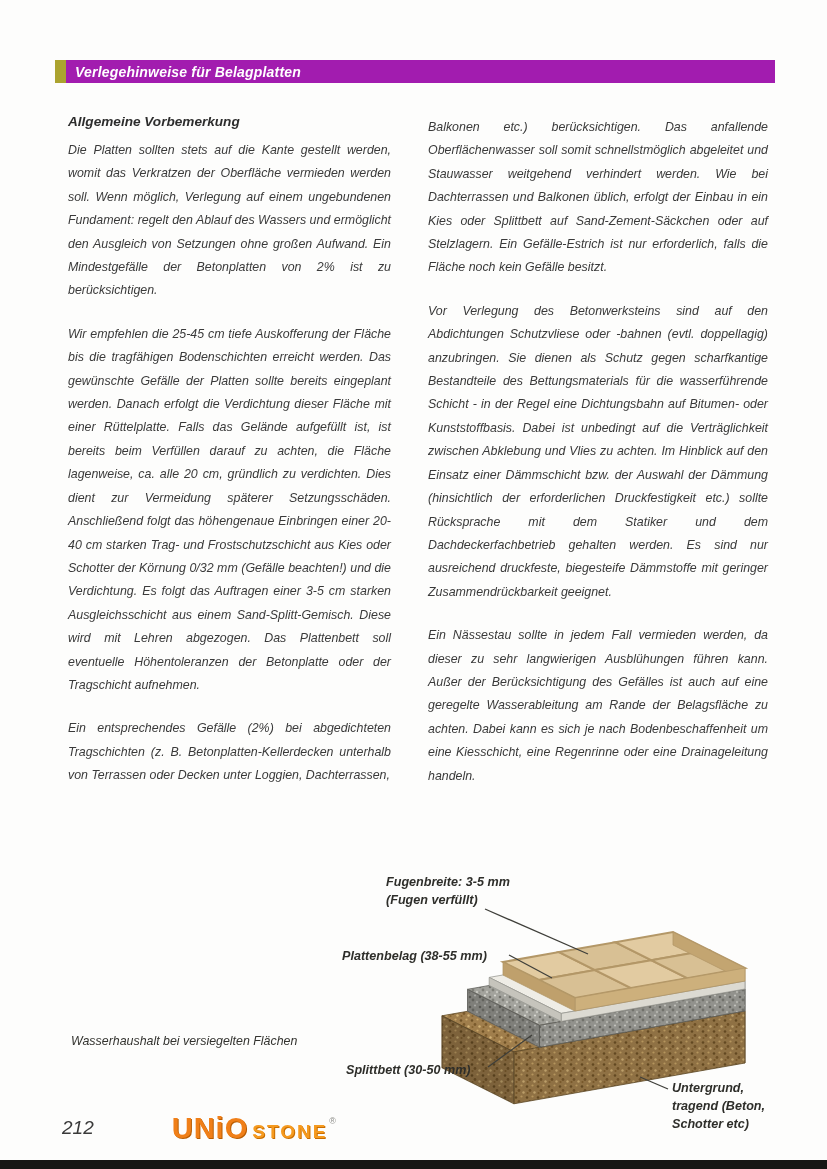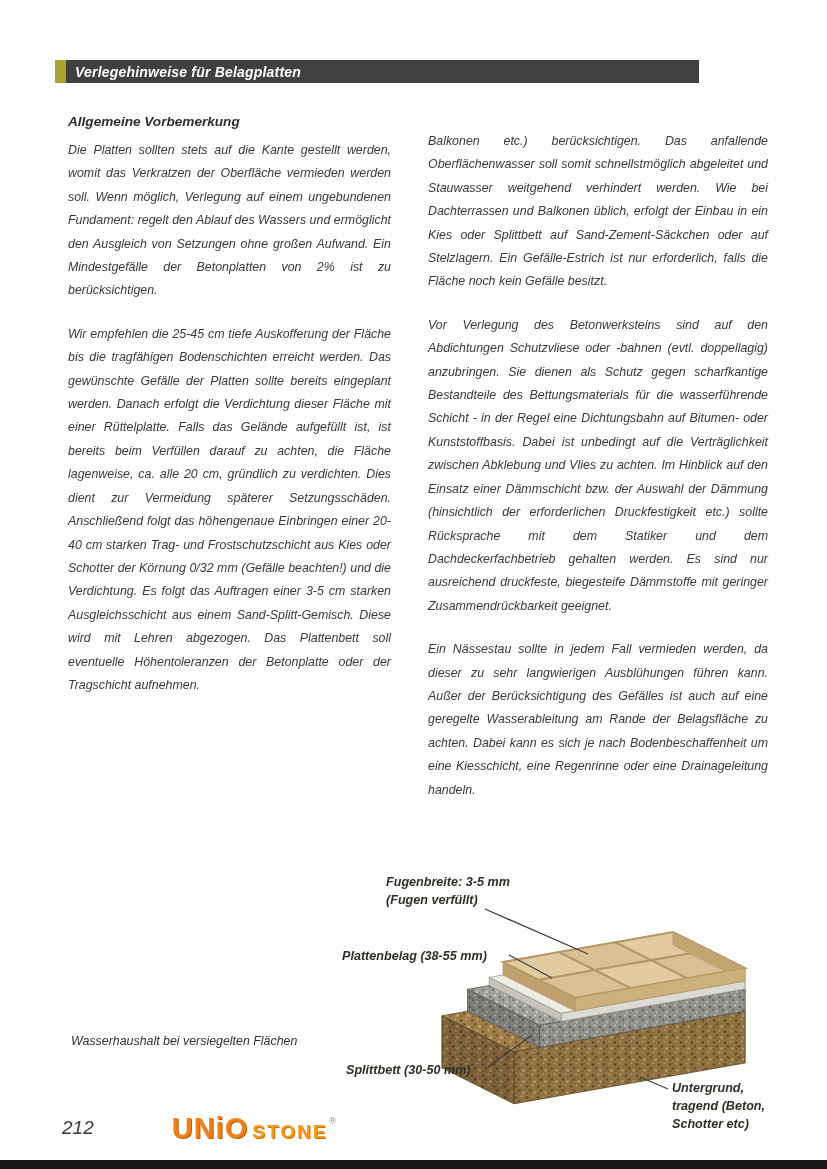--- a/index.html
+++ b/index.html
@@ -3,43 +3,43 @@
 <meta charset="utf-8">
 <style>
   html,body { margin:0; padding:0; background:#ffffff; }
   .page {
     position:relative; width:827px; height:1169px; background:#fdfdfc;
     font-family:"Liberation Sans", sans-serif; overflow:hidden;
     color:#3a3a3a;
   }
   
   .header-bar {
-    position:absolute; left:55px; top:60px; width:644px; height:23px;
-    background:#404040; display:flex; align-items:center;
+    position:absolute; left:55px; top:60px; width:720px; height:23px;
+    background:#a21caf; display:flex; align-items:center;
   }
   .header-accent { width:11px; height:23px; background:#aba32f; flex:0 0 auto; }
   .header-title {
     margin-left:9px; color:#ffffff; font-style:italic; font-weight:bold;
     font-size:14px; letter-spacing:0.2px;
   }
   
   .columns {
     position:absolute; left:68px; top:112px; width:700px;
     display:flex; gap:37px;
   }
   .col { font-style:italic; font-size:12.4px; line-height:23.4px; text-align:justify; }
   .col.left  { width:323px; }
   .col.right { width:340px; }
   .sec-heading {
     font-size:13.6px; font-weight:bold; font-style:italic; color:#2d2d2d;
     margin:14px 0 7px 0; line-height:20px; text-align:left;
   }
   .sec-heading.first { margin-top:0; }
   .col p { margin:0 0 20px 0; }
-  .col.right p:first-child { margin-top:18px; }
+  .col.right p:first-child { margin-top:4px; }
   
   .figure-wrap { position:absolute; left:338px; top:864px; width:442px; height:274px; }
   .fig-label {
     font-family:"Liberation Sans", sans-serif; font-style:italic; font-weight:bold;
     font-size:12.6px; fill:#2e2e2a;
   }
   .figure-caption {
     position:absolute; left:71px; top:1034px; font-style:italic; font-size:12.4px;
     color:#33332f;
   }
@@ -67,20 +67,21 @@
   <div class="header-bar">
     <span class="header-accent"></span>
     <span class="header-title">Verlegehinweise für Belagplatten</span>
   </div>
 
   <div class="columns">
     <div class="col left">
       <div class="sec-heading first">Allgemeine Vorbemerkung</div>
       <p>Die Platten sollten stets auf die Kante gestellt werden, womit das Verkratzen der Oberfläche vermieden werden soll. Wenn möglich, Verlegung auf einem ungebundenen Fundament: regelt den Ablauf des Wassers und ermöglicht den Ausgleich von Setzungen ohne großen Aufwand. Ein Mindestgefälle der Betonplatten von 2% ist zu berücksichtigen.</p>
       <p>Wir empfehlen die 25-45 cm tiefe Auskofferung der Fläche bis die tragfähigen Bodenschichten erreicht werden. Das gewünschte Gefälle der Platten sollte bereits eingeplant werden. Danach erfolgt die Verdichtung dieser Fläche mit einer Rüttelplatte. Falls das Gelände aufgefüllt ist, ist bereits beim Verfüllen darauf zu achten, die Fläche lagenweise, ca. alle 20 cm, gründlich zu verdichten. Dies dient zur Vermeidung späterer Setzungsschäden. Anschließend folgt das höhengenaue Einbringen einer 20-40 cm starken Trag- und Frostschutzschicht aus Kies oder Schotter der Körnung 0/32 mm (Gefälle beachten!) und die Verdichtung. Es folgt das Auftragen einer 3-5 cm starken Ausgleichsschicht aus einem Sand-Splitt-Gemisch. Diese wird mit Lehren abgezogen. Das Plattenbett soll eventuelle Höhentoleranzen der Betonplatte oder der Tragschicht aufnehmen.</p>
+      <p>Ein entsprechendes Gefälle (2%) bei abgedichteten Tragschichten (z. B. Betonplatten-Kellerdecken unterhalb von Terrassen oder Decken unter Loggien, Dachterrassen,</p>
     </div>
     <div class="col right">
       <p>Balkonen etc.) berücksichtigen. Das anfallende Oberflächenwasser soll somit schnellstmöglich abgeleitet und Stauwasser weitgehend verhindert werden. Wie bei Dachterrassen und Balkonen üblich, erfolgt der Einbau in ein Kies oder Splittbett auf Sand-Zement-Säckchen oder auf Stelzlagern. Ein Gefälle-Estrich ist nur erforderlich, falls die Fläche noch kein Gefälle besitzt.</p>
       <p>Vor Verlegung des Betonwerksteins sind auf den Abdichtungen Schutzvliese oder -bahnen (evtl. doppellagig) anzubringen. Sie dienen als Schutz gegen scharfkantige Bestandteile des Bettungsmaterials für die wasserführende Schicht - in der Regel eine Dichtungsbahn auf Bitumen- oder Kunststoffbasis. Dabei ist unbedingt auf die Verträglichkeit zwischen Abklebung und Vlies zu achten. Im Hinblick auf den Einsatz einer Dämmschicht bzw. der Auswahl der Dämmung (hinsichtlich der erforderlichen Druckfestigkeit etc.) sollte Rücksprache mit dem Statiker und dem Dachdeckerfachbetrieb gehalten werden. Es sind nur ausreichend druckfeste, biegesteife Dämmstoffe mit geringer Zusammendrückbarkeit geeignet.</p>
       <p>Ein Nässestau sollte in jedem Fall vermieden werden, da dieser zu sehr langwierigen Ausblühungen führen kann. Außer der Berücksichtigung des Gefälles ist auch auf eine geregelte Wasserableitung am Rande der Belagsfläche zu achten. Dabei kann es sich je nach Bodenbeschaffenheit um eine Kiesschicht, eine Regenrinne oder eine Drainageleitung handeln.</p>
     </div>
   </div>
 
   <div class="figure-wrap">
     <svg width="442" height="274" viewBox="0 0 442 274">

